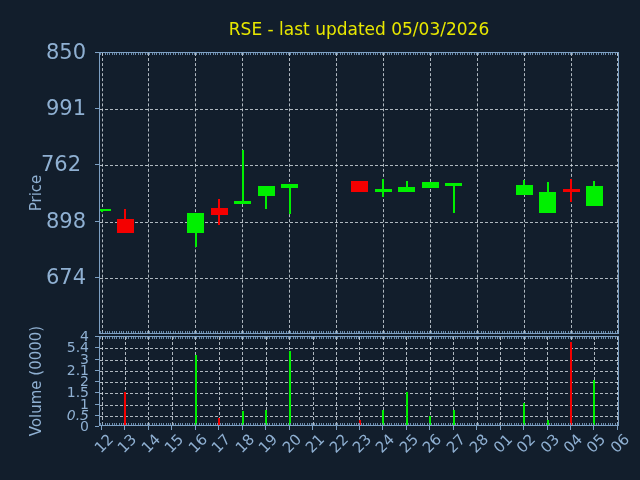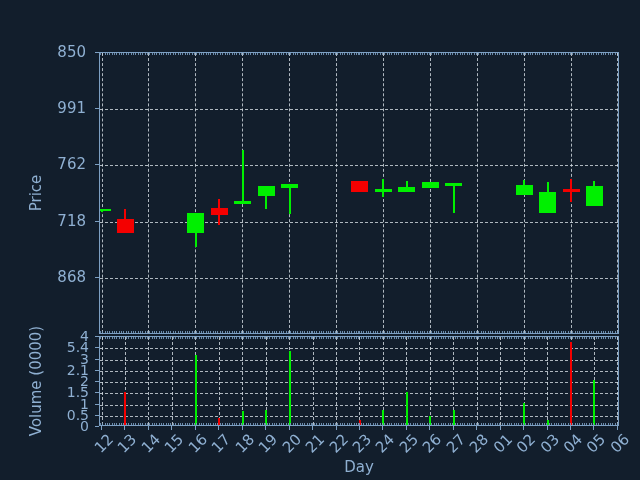--- a/index.html
+++ b/index.html
@@ -10,37 +10,37 @@
   .panel{position:absolute;border:1px solid #7da0c3;box-sizing:border-box;overflow:hidden;}
   .panel::before,.panel::after{content:'';position:absolute;left:0;right:0;height:2px;
      background:repeating-linear-gradient(90deg,rgba(125,160,195,.85) 0 1px,transparent 1px 2.35px);}
   .panel::before{top:0}
   .panel::after{bottom:0}
   .price-panel{left:99px;top:52px;width:520px;height:282px;}
   .volume-panel{left:99px;top:336px;width:520px;height:90px;}
   .gridline-h{position:absolute;left:0;right:0;height:0;border-top:1px dashed rgba(215,222,230,.8);}
   .gridline-v{position:absolute;top:0;bottom:0;width:0;border-left:1px dashed rgba(215,222,230,.8);}
   .cwick,.cbody,.vbar{position:absolute;}
-  .tick-label{position:absolute;color:#8fb0d2;font-size:15px;line-height:18px;white-space:nowrap;}
+  .tick-label{position:absolute;color:#8fb0d2;font-size:21px;line-height:18px;white-space:nowrap;}
   .ytick{text-align:right;}
   .vtick{font-size:14px;line-height:16px;text-align:right;}
   .xtick{width:30px;text-align:right;transform:rotate(-45deg);transform-origin:100% 0;
          font-size:15px;line-height:16px;}
   .tick-mark{position:absolute;background:#7da0c3;}
   .axis-label{position:absolute;color:#8fb0d2;font-size:15px;white-space:nowrap;}
   .ylab{transform:translate(-50%,-50%) rotate(-90deg);}
   .xlab{left:99px;top:458px;width:520px;text-align:center;}
 </style>
 </head>
 <body>
 
 <div class="figure" id="fig">
+  <div class="title">RSE - last updated 05/03/2026</div>
   <div class="axis-label ylab" style="left:36px;top:193px;">Price</div>
   <div class="axis-label ylab" style="left:36px;top:381px;">Volume (0000)</div>
-  <div class="axis-label xlab">Day</div>
   <div class="panel price-panel" id="price-panel">
       <div class="gridline-v" style="left: 1.5px;"></div>
       <div class="gridline-v" style="left: 48.4px;"></div>
       <div class="gridline-v" style="left: 95.3px;"></div>
       <div class="gridline-v" style="left: 142.2px;"></div>
       <div class="gridline-v" style="left: 189.1px;"></div>
       <div class="gridline-v" style="left: 236px;"></div>
       <div class="gridline-v" style="left: 282.9px;"></div>
       <div class="gridline-v" style="left: 329.8px;"></div>
       <div class="gridline-v" style="left: 376.7px;"></div>
@@ -128,41 +128,41 @@
       <div class="vbar" style="left: 352.75px; width: 2px; top: 73.125px; height: 16.875px; background: rgb(0, 240, 0);"></div>
       <div class="vbar" style="left: 423.1px; width: 2px; top: 66.375px; height: 23.625px; background: rgb(0, 240, 0);"></div>
       <div class="vbar" style="left: 446.55px; width: 2px; top: 83.25px; height: 6.75px; background: rgb(0, 240, 0);"></div>
       <div class="vbar" style="left: 470px; width: 2px; top: 4.5px; height: 85.5px; background: rgb(244, 0, 0);"></div>
       <div class="vbar" style="left: 493.45px; width: 2px; top: 42.75px; height: 47.25px; background: rgb(0, 240, 0);"></div>
     </div>
 <div class="tick-label ytick" style="left: 36px; width: 50px; top: 43px;">850</div>
     <div class="tick-mark" style="left: 95px; top: 52px; width: 4px; height: 1px;"></div>
     <div class="tick-label ytick" style="left: 36px; width: 50px; top: 99.2px;">991</div>
     <div class="tick-mark" style="left: 95px; top: 108.2px; width: 4px; height: 1px;"></div>
-    <div class="tick-label ytick" style="left: 36px; width: 50px; top: 155.4px;">762</div>
+    <div class="tick-label ytick" style="left: 36px; width: 50px; top: 155.4px; text-align: center;">762</div>
     <div class="tick-mark" style="left: 95px; top: 164.4px; width: 4px; height: 1px;"></div>
-    <div class="tick-label ytick" style="left: 36px; width: 50px; top: 211.6px;">718</div>
+    <div class="tick-label ytick" style="left: 36px; width: 50px; top: 211.6px;">898</div>
     <div class="tick-mark" style="left: 95px; top: 220.6px; width: 4px; height: 1px;"></div>
-    <div class="tick-label ytick" style="left: 36px; width: 50px; top: 267.8px;">868</div>
+    <div class="tick-label ytick" style="left: 36px; width: 50px; top: 267.8px;">674</div>
     <div class="tick-mark" style="left: 95px; top: 276.8px; width: 4px; height: 1px;"></div>
     <div class="tick-label vtick" style="left: 39px; width: 50px; top: 328px;">4</div>
     <div class="tick-mark" style="left: 95px; top: 336px; width: 4px; height: 1px;"></div>
     <div class="tick-label vtick" style="left: 39px; width: 50px; top: 339.25px;">5.4</div>
     <div class="tick-mark" style="left: 95px; top: 347.25px; width: 4px; height: 1px;"></div>
     <div class="tick-label vtick" style="left: 39px; width: 50px; top: 350.5px;">3</div>
     <div class="tick-mark" style="left: 95px; top: 358.5px; width: 4px; height: 1px;"></div>
     <div class="tick-label vtick" style="left: 39px; width: 50px; top: 361.75px;">2.1</div>
     <div class="tick-mark" style="left: 95px; top: 369.75px; width: 4px; height: 1px;"></div>
     <div class="tick-label vtick" style="left: 39px; width: 50px; top: 373px;">2</div>
     <div class="tick-mark" style="left: 95px; top: 381px; width: 4px; height: 1px;"></div>
     <div class="tick-label vtick" style="left: 39px; width: 50px; top: 384.25px;">1.5</div>
     <div class="tick-mark" style="left: 95px; top: 392.25px; width: 4px; height: 1px;"></div>
     <div class="tick-label vtick" style="left: 39px; width: 50px; top: 395.5px;">1</div>
     <div class="tick-mark" style="left: 95px; top: 403.5px; width: 4px; height: 1px;"></div>
-    <div class="tick-label vtick" style="left: 39px; width: 50px; top: 406.75px;">0.5</div>
+    <div class="tick-label vtick" style="left: 39px; width: 50px; top: 406.75px; font-style: italic;">0.5</div>
     <div class="tick-mark" style="left: 95px; top: 414.75px; width: 4px; height: 1px;"></div>
     <div class="tick-label vtick" style="left: 39px; width: 50px; top: 418px;">0</div>
     <div class="tick-mark" style="left: 95px; top: 426px; width: 4px; height: 1px;"></div>
     <div class="tick-mark" style="left: 101px; top: 426px; width: 1px; height: 4px;"></div>
     <div class="tick-label xtick" style="left: 75px; top: 431px;">12</div>
     <div class="tick-mark" style="left: 124.45px; top: 426px; width: 1px; height: 4px;"></div>
     <div class="tick-label xtick" style="left: 98.45px; top: 431px;">13</div>
     <div class="tick-mark" style="left: 147.9px; top: 426px; width: 1px; height: 4px;"></div>
     <div class="tick-label xtick" style="left: 121.9px; top: 431px;">14</div>
     <div class="tick-mark" style="left: 171.35px; top: 426px; width: 1px; height: 4px;"></div>

